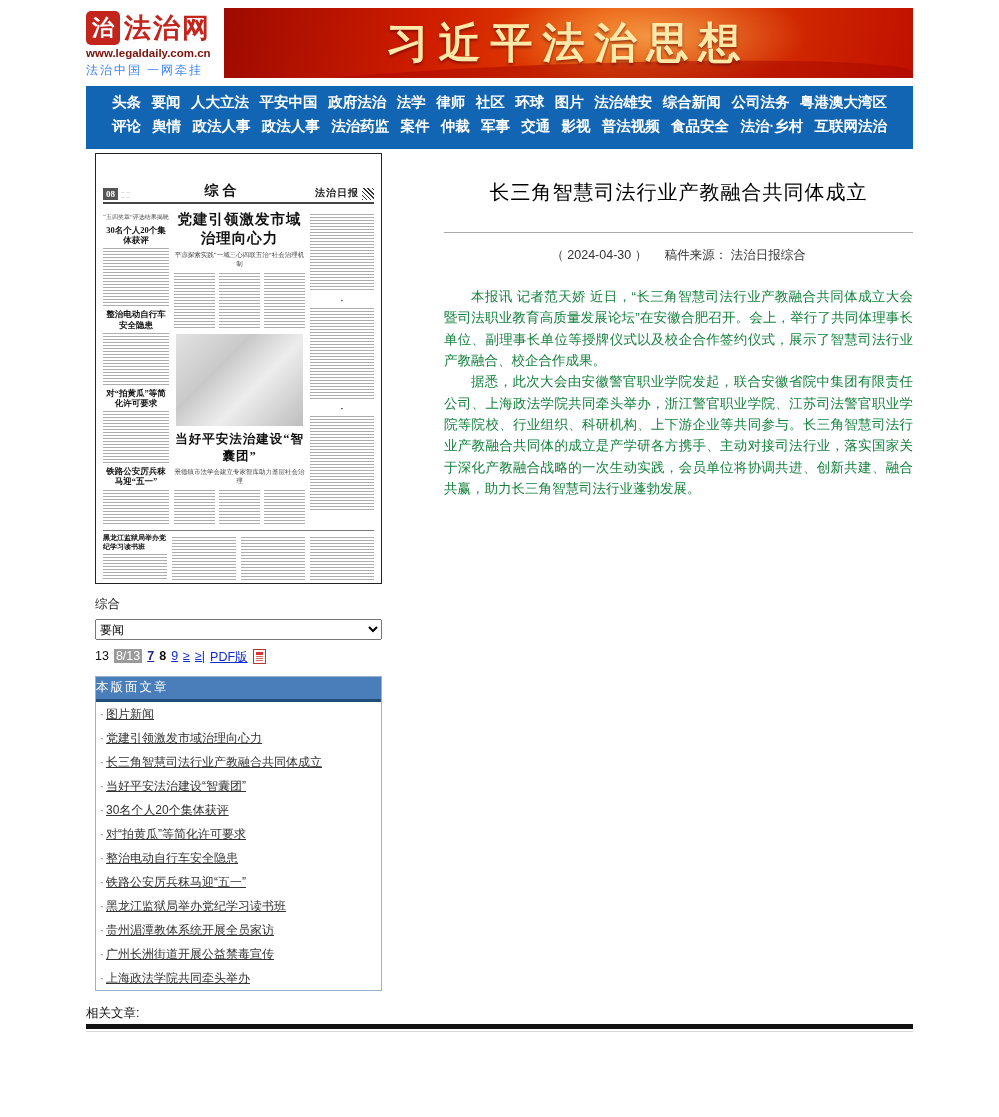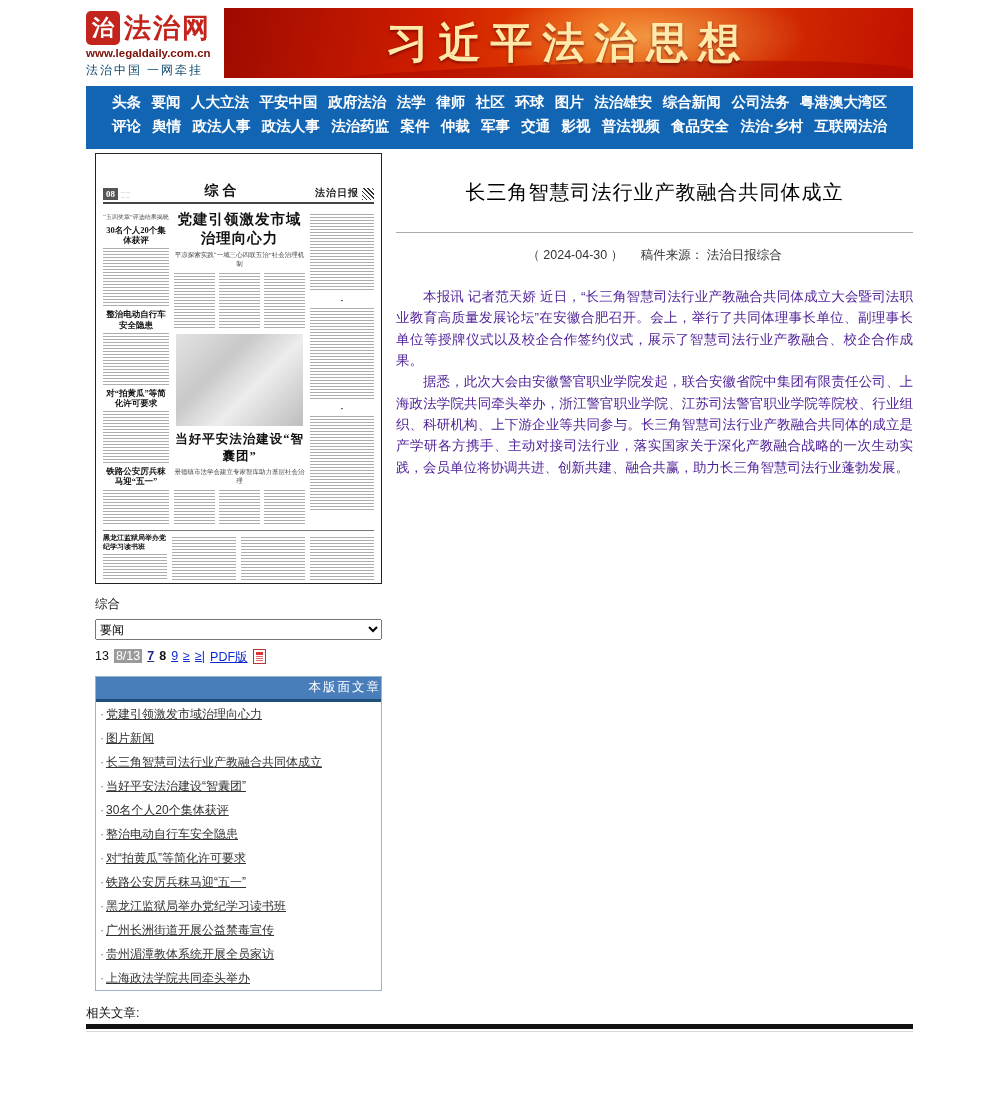--- a/index.html
+++ b/index.html
@@ -17,21 +17,21 @@
   .seal {
     width:34px; height:34px; background:#c3241c; border-radius:5px;
     color:#fff; font-family:"Liberation Serif",serif; font-weight:bold;
     font-size:22px; display:flex; align-items:center; justify-content:center;
   }
   .site-name {
     color:#c3241c; font-family:"Liberation Serif",serif; font-weight:bold;
     font-size:27px; letter-spacing:2px;
   }
   .site-url { color:#7a1008; font-weight:bold; font-size:11.5px; margin-top:1px; }
-  .site-slogan { color:#0c4a6e; font-size:12px; letter-spacing:2px; margin-top:3px; font-family:"Liberation Serif",serif; }
+  .site-slogan { color:#3b82f6; font-size:12px; letter-spacing:2px; margin-top:3px; font-family:"Liberation Serif",serif; }
   .banner {
     flex:1; height:70px; position:relative; cursor:pointer;
     background:
       radial-gradient(ellipse 260px 90px at 62% 40%, rgba(255,220,120,.55), rgba(255,160,40,0) 60%),
       linear-gradient(100deg,#9e0a00 0%, #cf1d00 30%, #e84a00 55%, #c01000 100%);
     display:flex; align-items:center; justify-content:center; overflow:hidden;
   }
   .banner:after {
     content:""; position:absolute; left:0; right:0; bottom:-26px; height:40px;
     background:rgba(170,10,0,.55); border-radius:50% 50% 0 0; transform:rotate(-2deg);
@@ -49,21 +49,21 @@
   
   .datebar {
     background:#cfe9fb; margin-top:2px; height:20px; display:flex; align-items:center;
     font-size:12px;
   }
   .datebar a { color:#0f2bd0; text-decoration:underline; cursor:pointer; white-space:nowrap; }
   .datebar .lbl { color:#111; white-space:nowrap; }
   .tri { color:#333; font-size:8px; margin-right:1px; }
 
   
-  .main { display:flex; margin-top:4px; }
+  .main { display:flex; margin-top:4px;gap:48px; }
   .left-col { width:296px; padding-left:9px; flex:none; }
   .right-col { flex:1; padding-left:14px; padding-right:0; }
 
   
   .paper {
     width:287px; height:431px; border:1px solid #222; background:#fff;
     font-family:"Liberation Serif",serif; padding:28px 7px 6px; overflow:hidden; cursor:pointer;
   }
   .p-head { display:flex; align-items:flex-end; border-bottom:2px solid #444; padding-bottom:2px; height:22px; }
   .p-pageno { background:#555; color:#fff; font-size:9px; font-weight:bold; padding:1px 3px; }
@@ -99,33 +99,33 @@
   .pg-now { color:#111; font-weight:bold; }
   .pdf-icon {
     display:inline-block; width:13px; height:15px; background:#fff; border:1px solid #b33;
     position:relative; vertical-align:-3px;
   }
   .pdf-icon:before { content:""; position:absolute; inset:2px 2px auto 2px; height:3px; background:#d33; }
   .pdf-icon:after { content:""; position:absolute; inset:auto 2px 2px 2px; height:5px; background:repeating-linear-gradient(to bottom,#d66 0 1px,transparent 1px 2px); }
 
   .list-box { width:287px; border:1px solid #9ab3cd; margin-top:10px; background:#fff; }
   .list-header {
-    background:#4a7ebb; border-bottom:3px solid #1f4e79; color:#fff; text-align:right;
+    background:#4a7ebb; border-bottom:3px solid #1f4e79; color:#fff; text-align:left;
     font-size:12.5px; letter-spacing:2px; padding:2px 0 3px; font-family:"Liberation Serif",serif;
   }
   .list-item { padding:4px 6px 3px 4px; font-size:12px; }
   .list-item a { color:#333; text-decoration:underline; cursor:pointer; }
   .list-item .dot { color:#666; margin-right:2px; text-decoration:none; }
 
   
   .article-title { text-align:center; font-size:20px; font-weight:500; color:#000; margin-top:26px; letter-spacing:1px; }
   .article-rule { border:none; border-top:1px solid #aaa; margin:26px 0 0; }
   .article-meta { text-align:center; font-size:12.5px; color:#333; margin-top:14px; }
   .article-meta .sep { display:inline-block; width:14px; }
-  .article-body { margin-top:22px; font-size:13.5px; line-height:1.58; color:#4c1d95; text-align:justify; }
+  .article-body { margin-top:22px; font-size:13.5px; line-height:1.58; color:#15803d; text-align:justify; }
   .article-body p { text-indent:2em; }
 
   
   .related { margin-top:14px; font-size:12.5px; color:#111; }
   .divider-thick { height:5px; background:#111; margin-top:2px; }
   .divider-thin { height:1px; background:#d9d9d9; margin-top:2px; }
 </style>
 </head>
 <body>
 
@@ -265,31 +265,31 @@
         <span class="pg-now">8</span>
         <a>9</a>
         <a>≥</a>
         <a>≥|</a>
         <a>PDF版</a>
         <span class="pdf-icon"></span>
       </div>
 
       <div class="list-box">
         <div class="list-header">本版面文章</div>
+        <div class="list-item"><span class="dot">·</span><a>图片新闻</a></div>
         <div class="list-item"><span class="dot">·</span><a>党建引领激发市域治理向心力</a></div>
-        <div class="list-item"><span class="dot">·</span><a>图片新闻</a></div>
         <div class="list-item"><span class="dot">·</span><a>长三角智慧司法行业产教融合共同体成立</a></div>
         <div class="list-item"><span class="dot">·</span><a>当好平安法治建设“智囊团”</a></div>
         <div class="list-item"><span class="dot">·</span><a>30名个人20个集体获评</a></div>
+        <div class="list-item"><span class="dot">·</span><a>对“拍黄瓜”等简化许可要求</a></div>
         <div class="list-item"><span class="dot">·</span><a>整治电动自行车安全隐患</a></div>
-        <div class="list-item"><span class="dot">·</span><a>对“拍黄瓜”等简化许可要求</a></div>
         <div class="list-item"><span class="dot">·</span><a>铁路公安厉兵秣马迎“五一”</a></div>
         <div class="list-item"><span class="dot">·</span><a>黑龙江监狱局举办党纪学习读书班</a></div>
+        <div class="list-item"><span class="dot">·</span><a>贵州湄潭教体系统开展全员家访</a></div>
         <div class="list-item"><span class="dot">·</span><a>广州长洲街道开展公益禁毒宣传</a></div>
-        <div class="list-item"><span class="dot">·</span><a>贵州湄潭教体系统开展全员家访</a></div>
         <div class="list-item"><span class="dot">·</span><a>上海政法学院共同牵头举办</a></div>
       </div>
     </div>
 
     <div class="right-col">
       <h1 class="article-title">长三角智慧司法行业产教融合共同体成立</h1>
       <hr class="article-rule">
       <div class="article-meta">
         <span>（ 2024-04-30 ）</span><span class="sep"></span>
         <span>稿件来源：</span>

